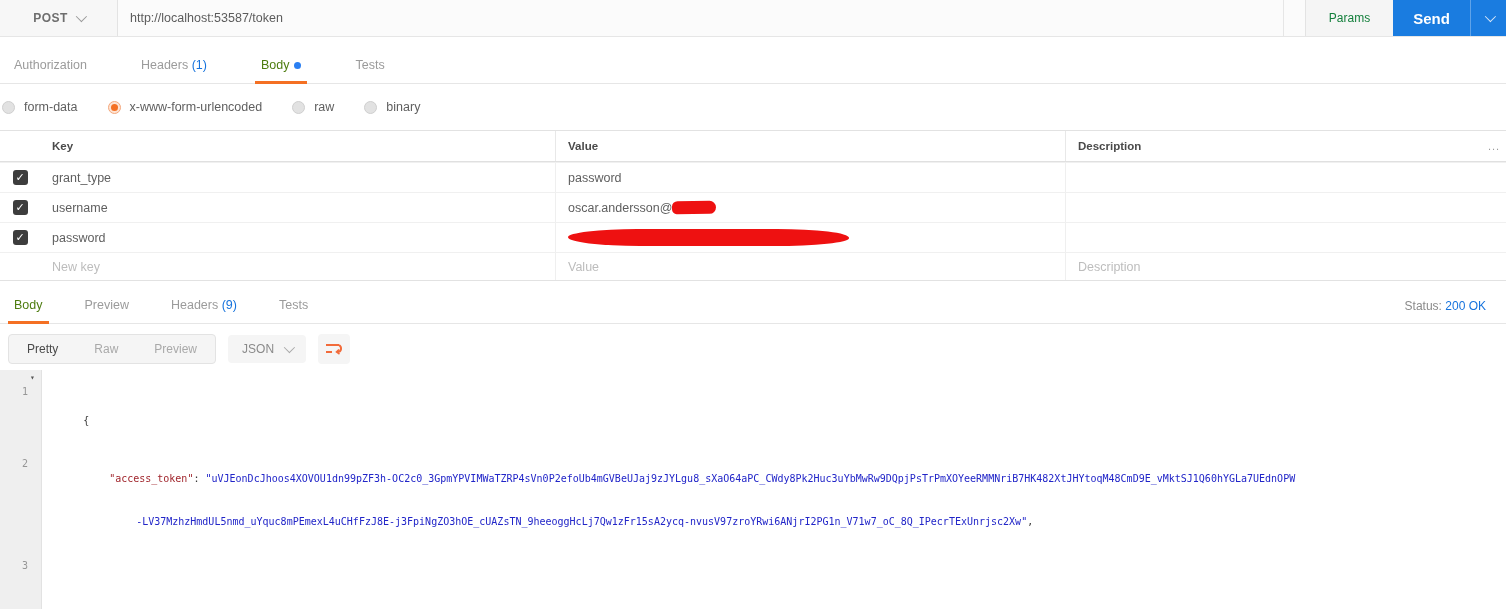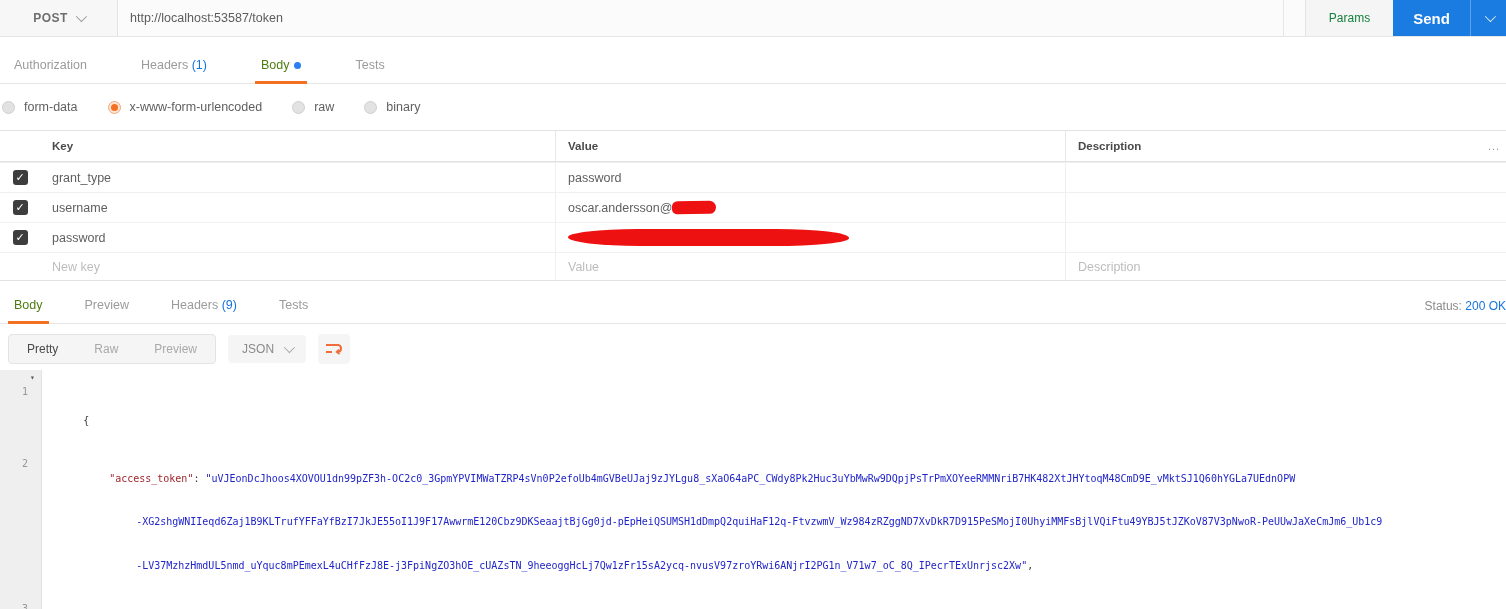--- a/index.html
+++ b/index.html
@@ -56,21 +56,21 @@
     font-size:11px; line-height:15px; text-align:center; cursor:pointer; }
   .placeholder { color:#bdbdbd; }
   .ellipsis-icon { color:#9a9a9a; font-size:11px; letter-spacing:1px; padding-right:8px; text-align:right; cursor:pointer; }
   .redact { display:inline-block; background:#ee1111; vertical-align:middle; }
   .redact-sm { width:44px; height:13px; border-radius:6px 7px 7px 5px; transform:rotate(-.6deg); }
   .redact-lg { width:281px; height:17px; border-radius:48% 50% 52% 50% / 95% 100% 90% 100%; }
 
   
   .resp-wrap { margin-top:10px; }
   .resp-tabs { display:flex; gap:30px; padding:0 8px; border-bottom:1px solid #e6e6e6; height:33px; align-items:flex-end; position:relative; }
-  .status-area { position:absolute; right:0; bottom:10px; font-size:12px; color:#8a8a8a; }
+  .status-area { position:absolute; right:20px; bottom:10px; font-size:12px; color:#8a8a8a; }
   .status-area .status-val { color:#1673dd; }
 
   
   .viewer-toolbar { display:flex; gap:12px; padding:10px 8px 0 8px; align-items:center; }
   .seg-group { display:flex; background:#f5f5f5; border:1px solid #e3e3e3; border-radius:4px; overflow:hidden; }
   .seg { padding:7px 18px; font-size:12px; color:#a9a9a9; cursor:pointer; }
   .seg.active { color:#4a4a4a; }
   .lang-select { display:flex; align-items:center; gap:10px; background:#f5f5f5; border-radius:4px;
     padding:7px 14px; font-size:12px; color:#8a8a8a; cursor:pointer; }
   .icon-btn { width:32px; height:30px; background:#f5f5f5; border-radius:4px;
@@ -235,23 +235,20 @@
       <span class="lnum">1</span>
       <span class="fold-caret">▾</span>
       <span class="p">{</span>
     </div>
 
     <div class="code-line ind">
       <span class="lnum">2</span>
       <span class="k">"access_token"</span><span class="p">: </span><span class="s">"uVJEonDcJhoos4XOVOU1dn99pZF3h-OC2c0_3GpmYPVIMWaTZRP4sVn0P2efoUb4mGVBeUJaj9zJYLgu8_sXaO64aPC_CWdy8Pk2Huc3uYbMwRw9DQpjPsTrPmXOYeeRMMNriB7HK482XtJHYtoqM48CmD9E_vMktSJ1Q60hYGLa7UEdnOPW</span>
     </div>
     <div class="code-line wrapline">
-      <span class="s">-XG2shgWNIIeqd6Zaj1B9KLTrufYFFaYfBzI7JkJE55oI1J9F17AwwrmE120Cbz9DKSeaajtBjGg0jd-pEpHeiQSUMSH1dDmpQ2quiHaF12q-FtvzwmV_Wz984zRZggND7XvDkR7D915PeSMojI0UhyiMMFsBjlVQiFtu49YBJ5tJZKoV87V3pNwoR-PeUUwJaXeCmJm6_Ub1c9</span>
-    </div>
-    <div class="code-line wrapline">
       <span class="s">-LV37MzhzHmdUL5nmd_uYquc8mPEmexL4uCHfFzJ8E-j3FpiNgZO3hOE_cUAZsTN_9heeoggHcLj7Qw1zFr15sA2ycq-nvusV97zroYRwi6ANjrI2PG1n_V71w7_oC_8Q_IPecrTExUnrjsc2Xw"</span><span class="p">,</span>
     </div>
 
     <div class="code-line ind">
       <span class="lnum">3</span>
       
     </div>
 
   </div>
 </div>

